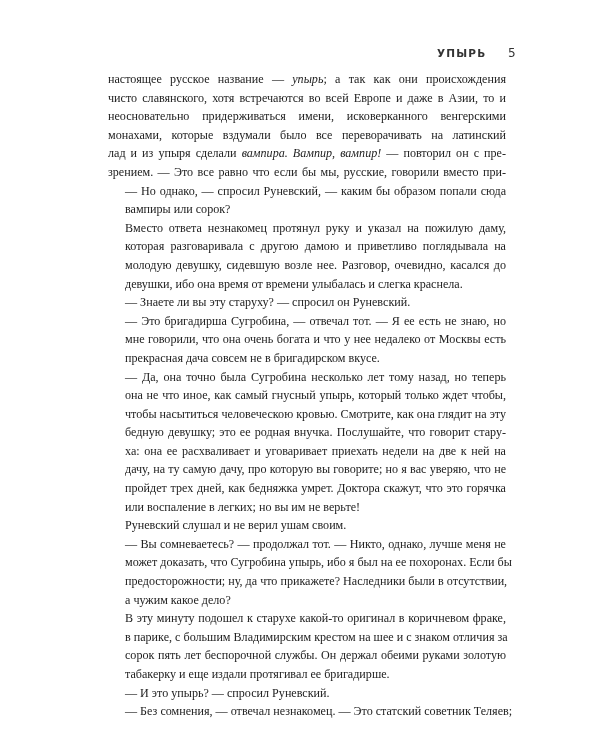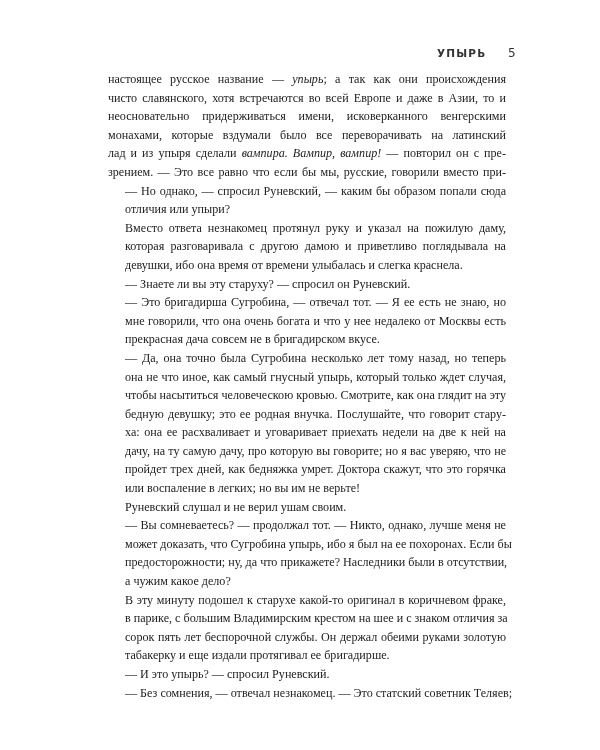--- a/index.html
+++ b/index.html
@@ -40,38 +40,39 @@
     <div class="para">
       <span class="line">настоящее русское название — <em>упырь</em>; а так как они происхождения</span>
       <span class="line">чисто славянского, хотя встречаются во всей Европе и даже в Азии, то и</span>
       <span class="line">неосновательно придерживаться имени, исковерканного венгерскими</span>
       <span class="line">монахами, которые вздумали было все переворачивать на латинский</span>
       <span class="line">лад и из упыря сделали <em>вампира. Вампир, вампир!</em> — повторил он с пре-</span>
       <span class="line">зрением. — Это все равно что если бы мы, русские, говорили вместо при-</span>
     </div>
     <div class="para indent">
       <span class="line">— Но однако, — спросил Руневский, — каким бы образом попали сюда</span>
-      <span class="line last">отличия или упыри?</span>
+      <span class="line last">вампиры или сорок?</span>
     </div>
     <div class="para indent">
       <span class="line">Вместо ответа незнакомец протянул руку и указал на пожилую даму,</span>
       <span class="line">которая разговаривала с другою дамою и приветливо поглядывала на</span>
+      <span class="line">молодую девушку, сидевшую возле нее. Разговор, очевидно, касался до</span>
       <span class="line last">девушки, ибо она время от времени улыбалась и слегка краснела.</span>
     </div>
     <div class="para indent">
       <span class="line last">— Знаете ли вы эту старуху? — спросил он Руневский.</span>
     </div>
     <div class="para indent">
       <span class="line">— Это бригадирша Сугробина, — отвечал тот. — Я ее есть не знаю, но</span>
       <span class="line">мне говорили, что она очень богата и что у нее недалеко от Москвы есть</span>
       <span class="line last">прекрасная дача совсем не в бригадирском вкусе.</span>
     </div>
     <div class="para indent">
       <span class="line">— Да, она точно была Сугробина несколько лет тому назад, но теперь</span>
-      <span class="line">она не что иное, как самый гнусный упырь, который только ждет случая,</span>
+      <span class="line">она не что иное, как самый гнусный упырь, который только ждет чтобы,</span>
       <span class="line">чтобы насытиться человеческою кровью. Смотрите, как она глядит на эту</span>
       <span class="line">бедную девушку; это ее родная внучка. Послушайте, что говорит стару-</span>
       <span class="line">ха: она ее расхваливает и уговаривает приехать недели на две к ней на</span>
       <span class="line">дачу, на ту самую дачу, про которую вы говорите; но я вас уверяю, что не</span>
       <span class="line">пройдет трех дней, как бедняжка умрет. Доктора скажут, что это горячка</span>
       <span class="line last">или воспаление в легких; но вы им не верьте!</span>
     </div>
     <div class="para indent">
       <span class="line last">Руневский слушал и не верил ушам своим.</span>
     </div>

